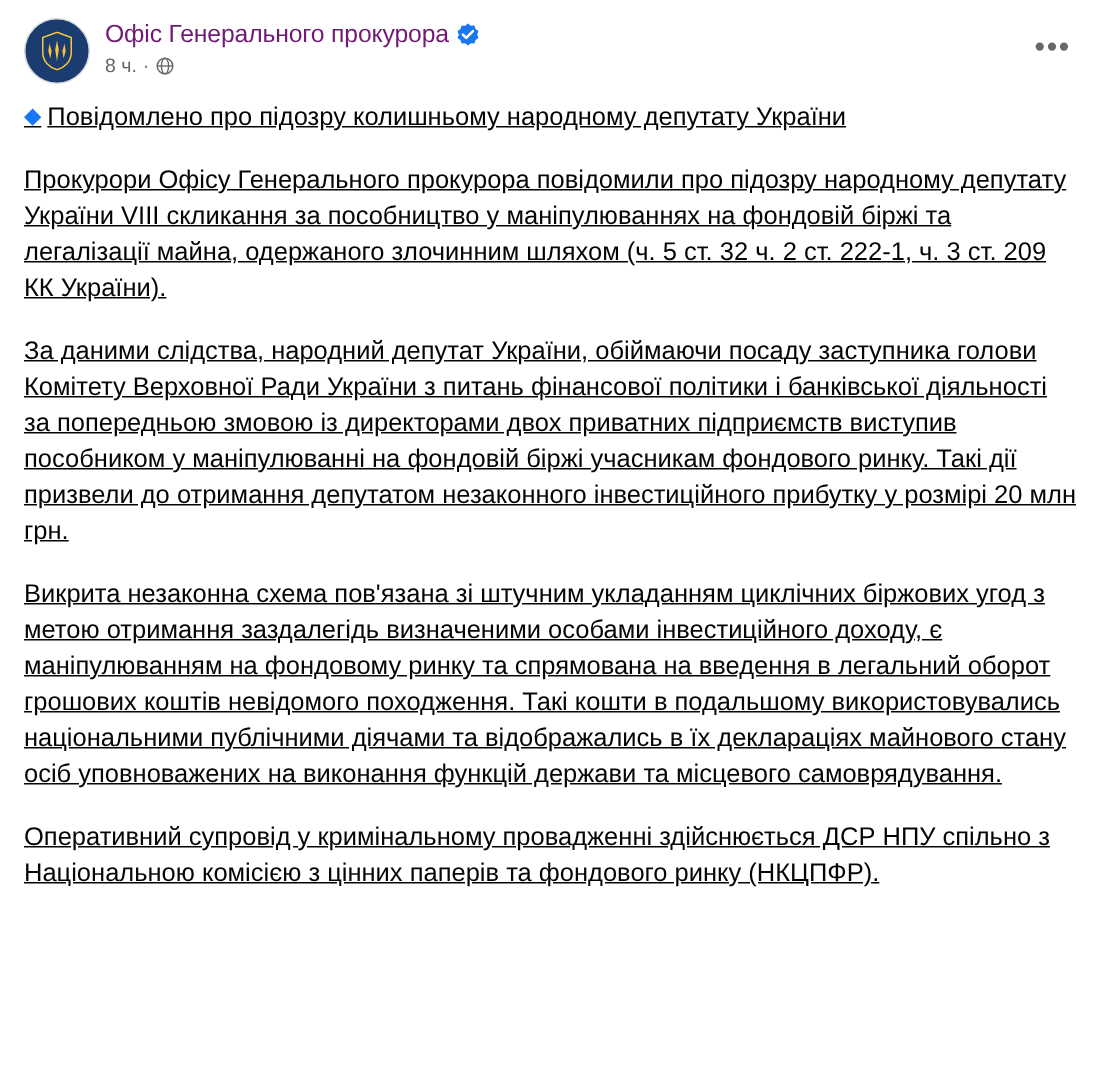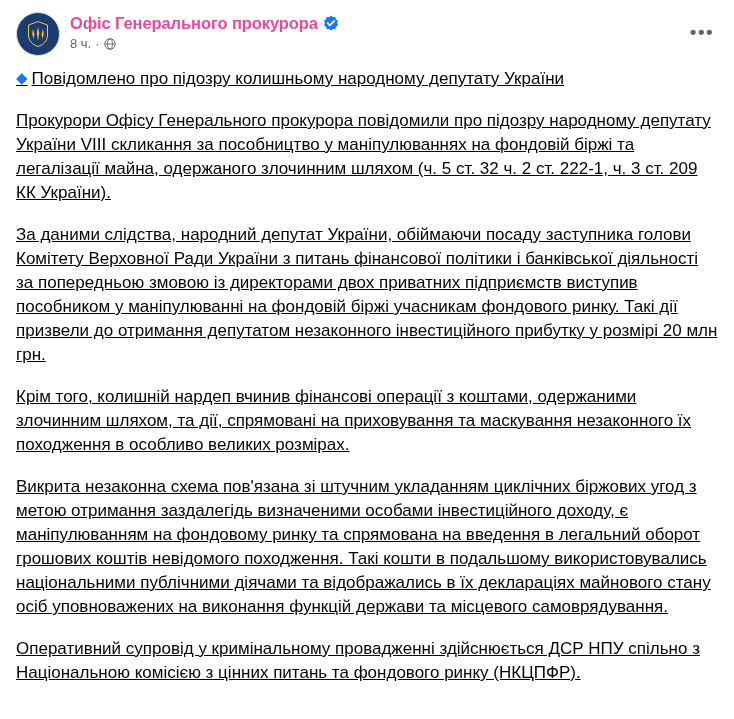--- a/index.html
+++ b/index.html
@@ -53,22 +53,22 @@
     min-width: 0;
     padding-top: 1px;
   }
   .name-row {
     display: flex;
     align-items: center;
     line-height: 20px;
   }
   .page-name {
     font-size: 16.5px;
-    font-weight: bold;
-    color: #ec4899;
+    font-weight: normal;
+    color: #701a75;
     letter-spacing: -0.1px;
     white-space: nowrap;
   }
   .verified {
     margin-left: 5px;
     width: 16px;
     height: 16px;
     flex: 0 0 16px;
     display: inline-block;
   }
@@ -172,18 +172,17 @@
 
     <div class="more-btn">•••</div>
   </div>
 
   <div class="post-body">
     <p class="headline">
       <span class="diamond">◆</span><span>Повідомлено про підозру колишньому народному депутату України</span>
     </p>
     <p>Прокурори Офісу Генерального прокурора повідомили про підозру народному депутату України VIII скликання за пособництво у маніпулюваннях на фондовій біржі та легалізації майна, одержаного злочинним шляхом (ч. 5 ст. 32 ч. 2 ст. 222-1, ч. 3 ст. 209 КК України).</p>
     <p>За даними слідства, народний депутат України, обіймаючи посаду заступника голови Комітету Верховної Ради України з питань фінансової політики і банківської діяльності за попередньою змовою із директорами двох приватних підприємств виступив пособником у маніпулюванні на фондовій біржі учасникам фондового ринку. Такі дії призвели до отримання депутатом незаконного інвестиційного прибутку у розмірі 20 млн грн.</p>
-    <p>Крім того, колишній нардеп вчинив фінансові операції з коштами, одержаними злочинним шляхом, та дії, спрямовані на приховування та маскування незаконного їх походження в особливо великих розмірах.</p>
     <p>Викрита незаконна схема пов'язана зі штучним укладанням циклічних біржових угод з метою отримання заздалегідь визначеними особами інвестиційного доходу, є маніпулюванням на фондовому ринку та спрямована на введення в легальний оборот грошових коштів невідомого походження. Такі кошти в подальшому використовувались національними публічними діячами та відображались в їх деклараціях майнового стану осіб уповноважених на виконання функцій держави та місцевого самоврядування.</p>
-    <p>Оперативний супровід у кримінальному провадженні здійснюється ДСР НПУ спільно з Національною комісією з цінних питань та фондового ринку (НКЦПФР).</p>
+    <p>Оперативний супровід у кримінальному провадженні здійснюється ДСР НПУ спільно з Національною комісією з цінних паперів та фондового ринку (НКЦПФР).</p>
   </div>
 
 </div>
 
 </body></html>

